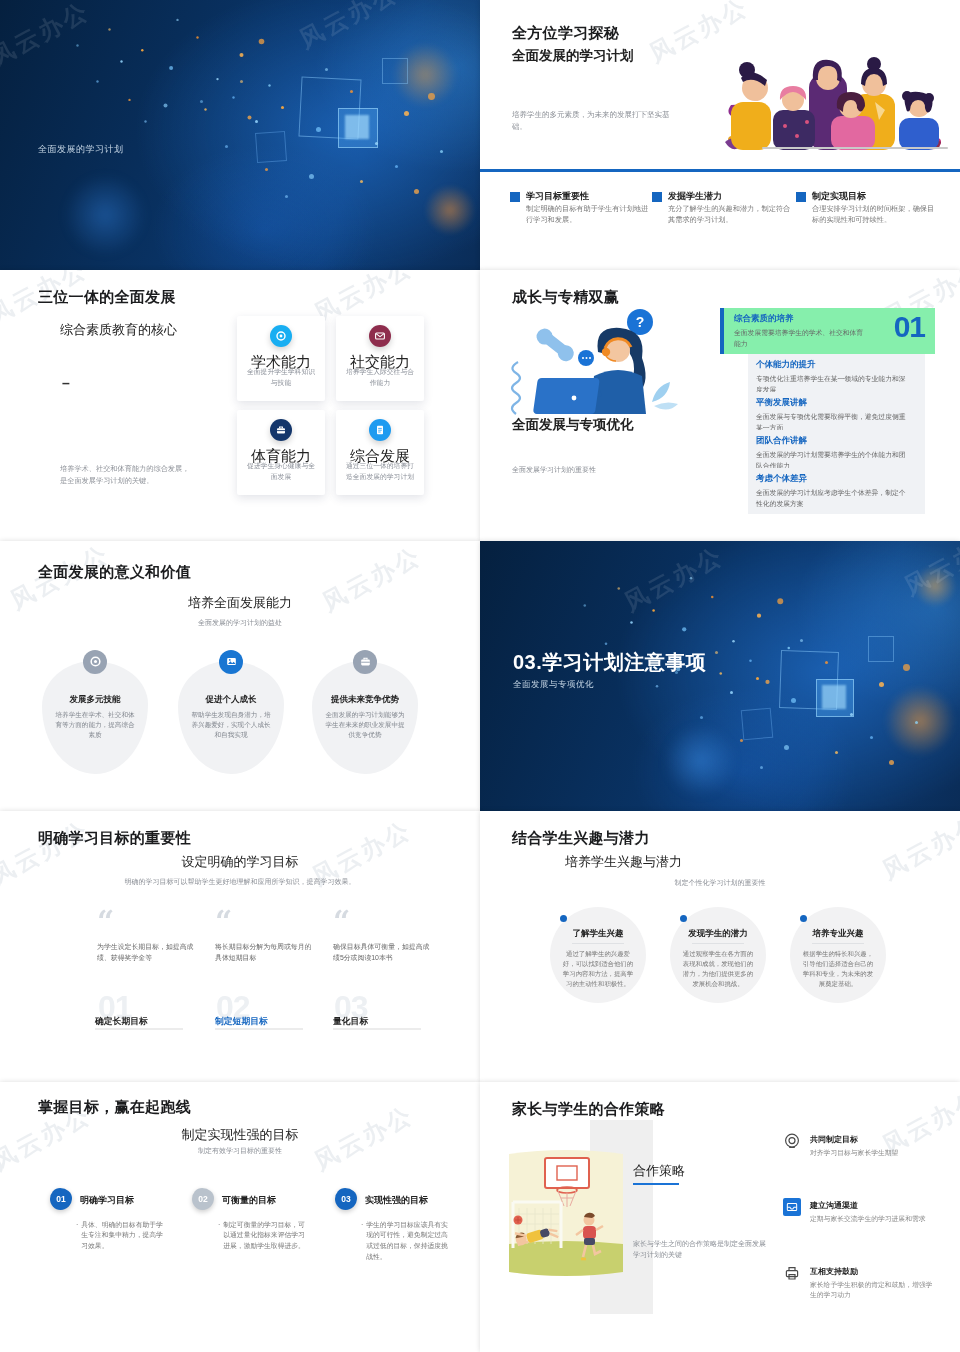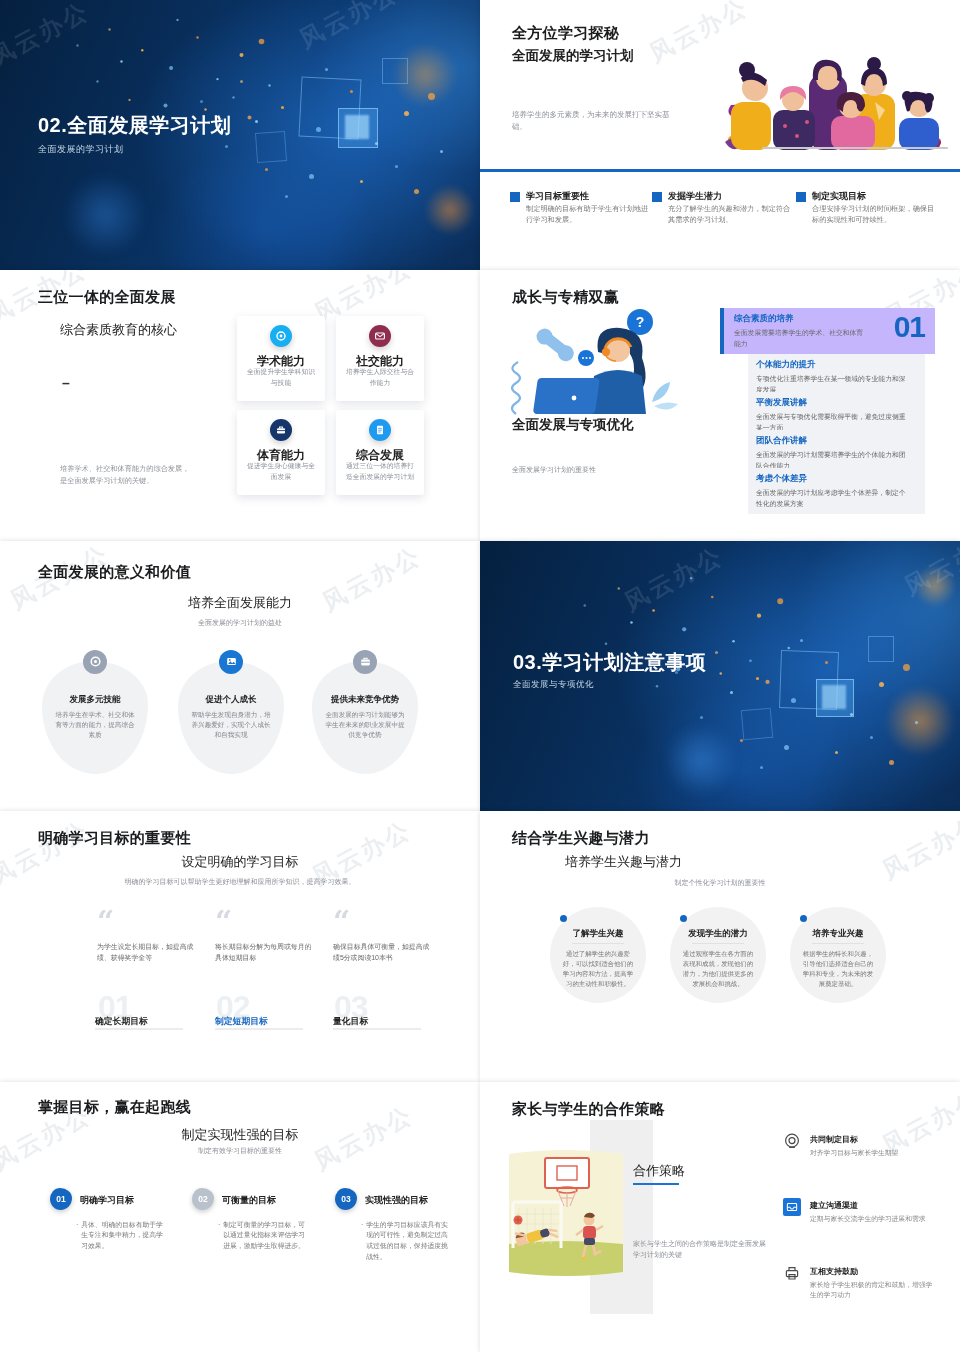--- a/index.html
+++ b/index.html
@@ -43,26 +43,26 @@
   #s2 .col-body { margin-left:16px; font-size:7.2px; color:#777; line-height:1.55; }
   #s2 .divider { left:0; top:169px; width:480px; height:3px; background:#1566c0; }
   #s2 .baseline { left:282px; top:147px; width:186px; height:2px; background:#c9c9c9; border-radius:1px; }
 
   
   #s3 .card { position:absolute; width:88px; height:85px; background:#fff; border-radius:2px;
               box-shadow:0 3px 10px rgba(30,40,80,.13); text-align:center; }
   #s3 .cicon { position:absolute; top:9px; left:50%; transform:translateX(-50%); width:22px; height:22px;
                border-radius:50%; display:flex; align-items:center; justify-content:center;
                box-shadow:0 3px 6px rgba(0,0,0,.18); }
-  #s3 .ctitle { position:absolute; top:37px; width:100%; font-size:12px; font-weight:700; color:#222; }
+  #s3 .ctitle { position:absolute; top:37px; width:100%; font-size:15px; font-weight:400; color:#222; }
   #s3 .cbody { position:absolute; top:51px; left:7px; right:7px; font-size:6.8px; color:#8a8f98; line-height:1.5; }
 
   
   #s4 .item { position:absolute; left:268px; width:177px; background:#f0f2f5; padding:5px 8px; }
-  #s4 .item.hl { left:240px; width:215px; background:#c4b5fd; border-left:4px solid #1566c0; padding-left:10px; }
+  #s4 .item.hl { left:240px; width:215px; background:#86efac; border-left:4px solid #1566c0; padding-left:10px; }
   #s4 .ititle { font-size:8.5px; font-weight:700; color:#1566c0; }
   #s4 .ibody { margin-top:3px; font-size:6.8px; color:#666; line-height:1.5; width:130px; }
   #s4 .bignum { position:absolute; right:10px; top:2px; font-size:30px; font-weight:700; color:#1566c0; letter-spacing:-1px; }
 
   
   #s5 .blob { position:absolute; width:106px; height:113px; background:#f1f2f4;
               border-radius:48% 52% 50% 50% / 40% 38% 62% 60%; text-align:center; }
   #s5 .bicon { position:absolute; top:-11px; left:50%; transform:translateX(-50%); width:24px; height:24px;
                border-radius:50%; display:flex; align-items:center; justify-content:center; }
   #s5 .btitle { position:absolute; top:33px; width:100%; font-size:8.5px; font-weight:700; color:#222; }
@@ -111,21 +111,20 @@
     <div class="bokeh" style="left:420px;top:180px;width:60px;height:60px;background:radial-gradient(circle,rgba(255,150,50,.5),transparent 60%);filter:blur(2px);"></div>
     <div class="sq" style="left:300px;top:78px;width:60px;height:60px;border:1px solid rgba(140,205,255,.5);transform:rotate(3deg);"></div>
     <div class="sq" style="left:338px;top:108px;width:40px;height:40px;border:1px solid rgba(160,220,255,.6);background:rgba(90,180,255,.30);"></div>
     <div class="sq" style="left:382px;top:58px;width:26px;height:26px;border:1px solid rgba(140,205,255,.4);"></div>
     <div class="sq" style="left:256px;top:132px;width:30px;height:30px;border:1px solid rgba(120,190,255,.35);transform:rotate(-4deg);"></div>
     <div class="sq" style="left:345px;top:115px;width:24px;height:24px;background:rgba(170,225,255,.65);filter:blur(1px);"></div>
     <div class="dotfield" style="left:255px;top:120px;"></div>
     <div class="dotfield" style="left:120px;top:60px;transform:scale(.8);"></div>
     <span class="wm" style="left:-14px;top:18px;">风云办公</span>
     <span class="wm" style="left:295px;top:0px;">风云办公</span>
-    <div class="abs title-big" style="left:38px;top:112px;">02.全面发展学习计划</div>
     <div class="abs sub-small" style="left:38px;top:143px;">全面发展的学习计划</div>
   </div>
 
   <div class="slide" id="s2">
     <span class="wm" style="left:165px;top:14px;">风云办公</span>
     <div class="abs h-title" style="left:32px;top:24px;">全方位学习探秘</div>
     <div class="abs" style="left:32px;top:47px;font-size:13.5px;font-weight:700;color:#222;">全面发展的学习计划</div>
     <div class="abs note" style="left:32px;top:109px;width:170px;">培养学生的多元素质，为未来的发展打下坚实基础。</div>
 
     <svg class="abs" style="left:243px;top:50px;" width="220" height="100" viewBox="0 0 220 100">

